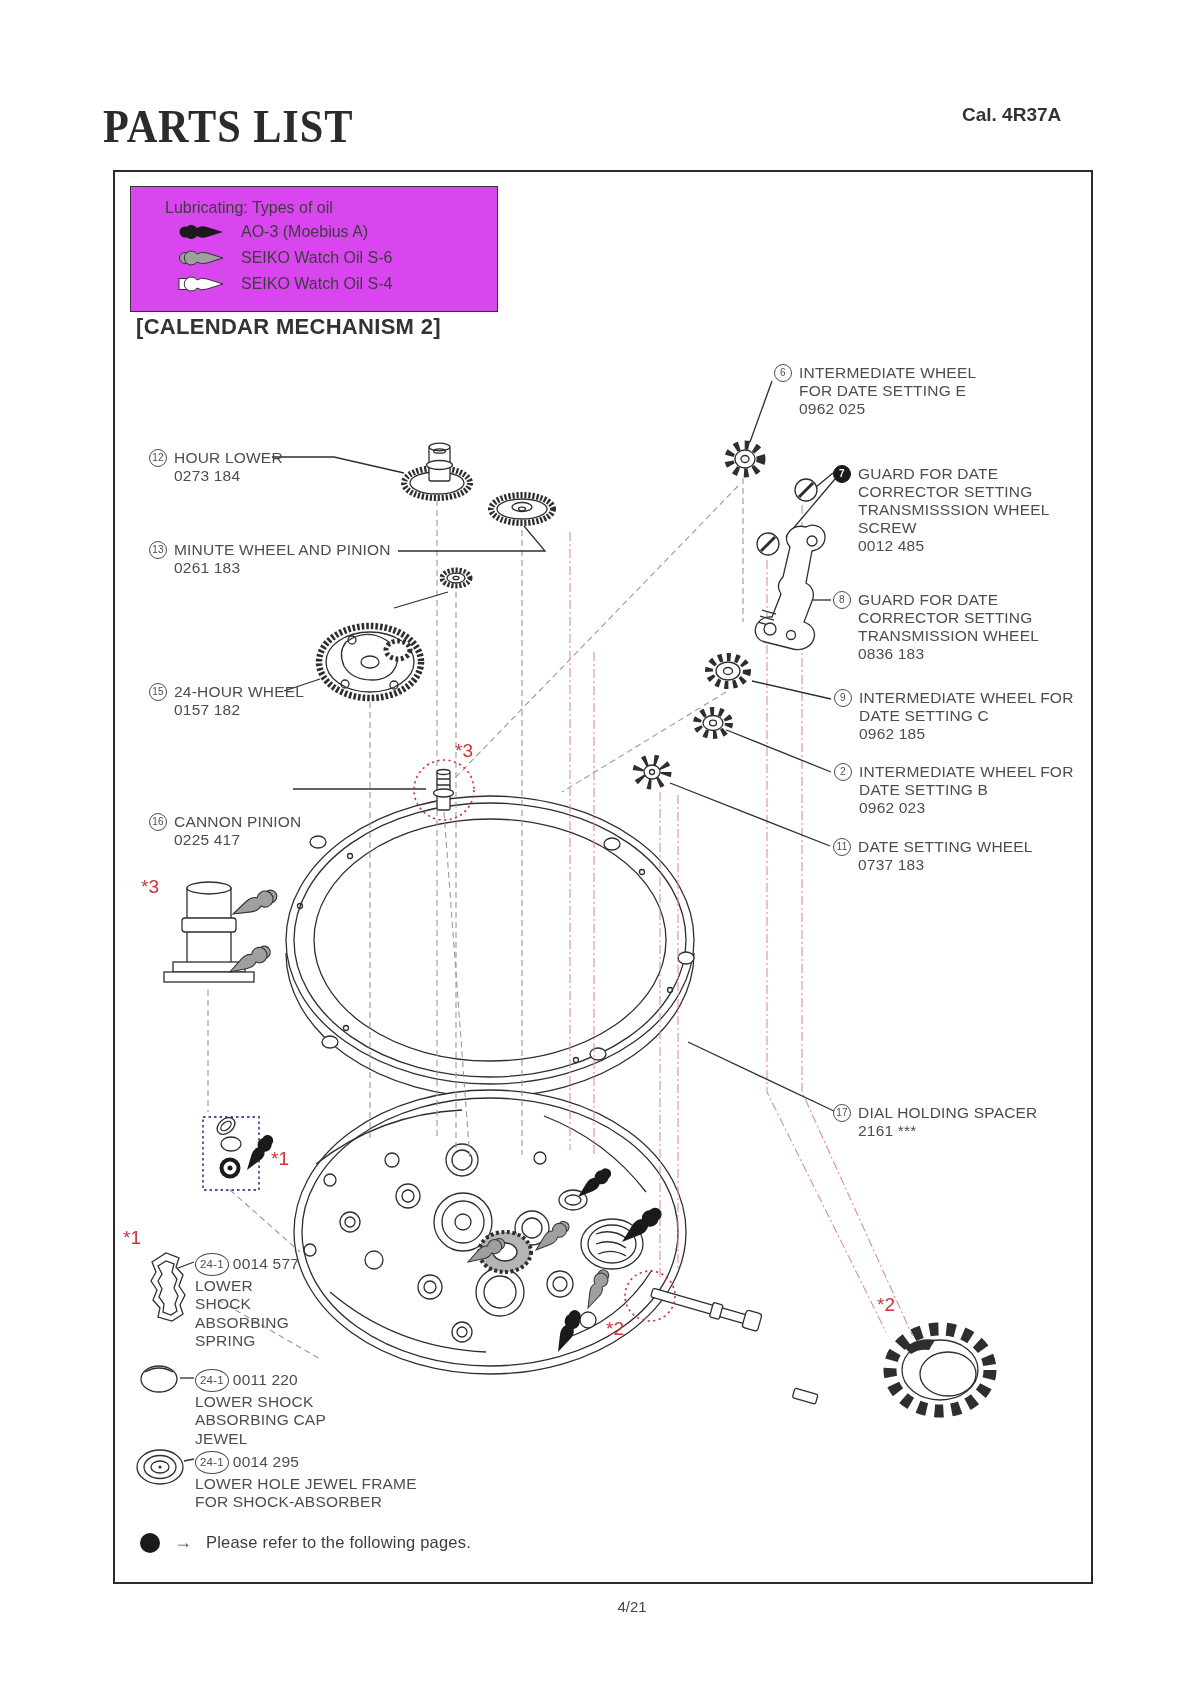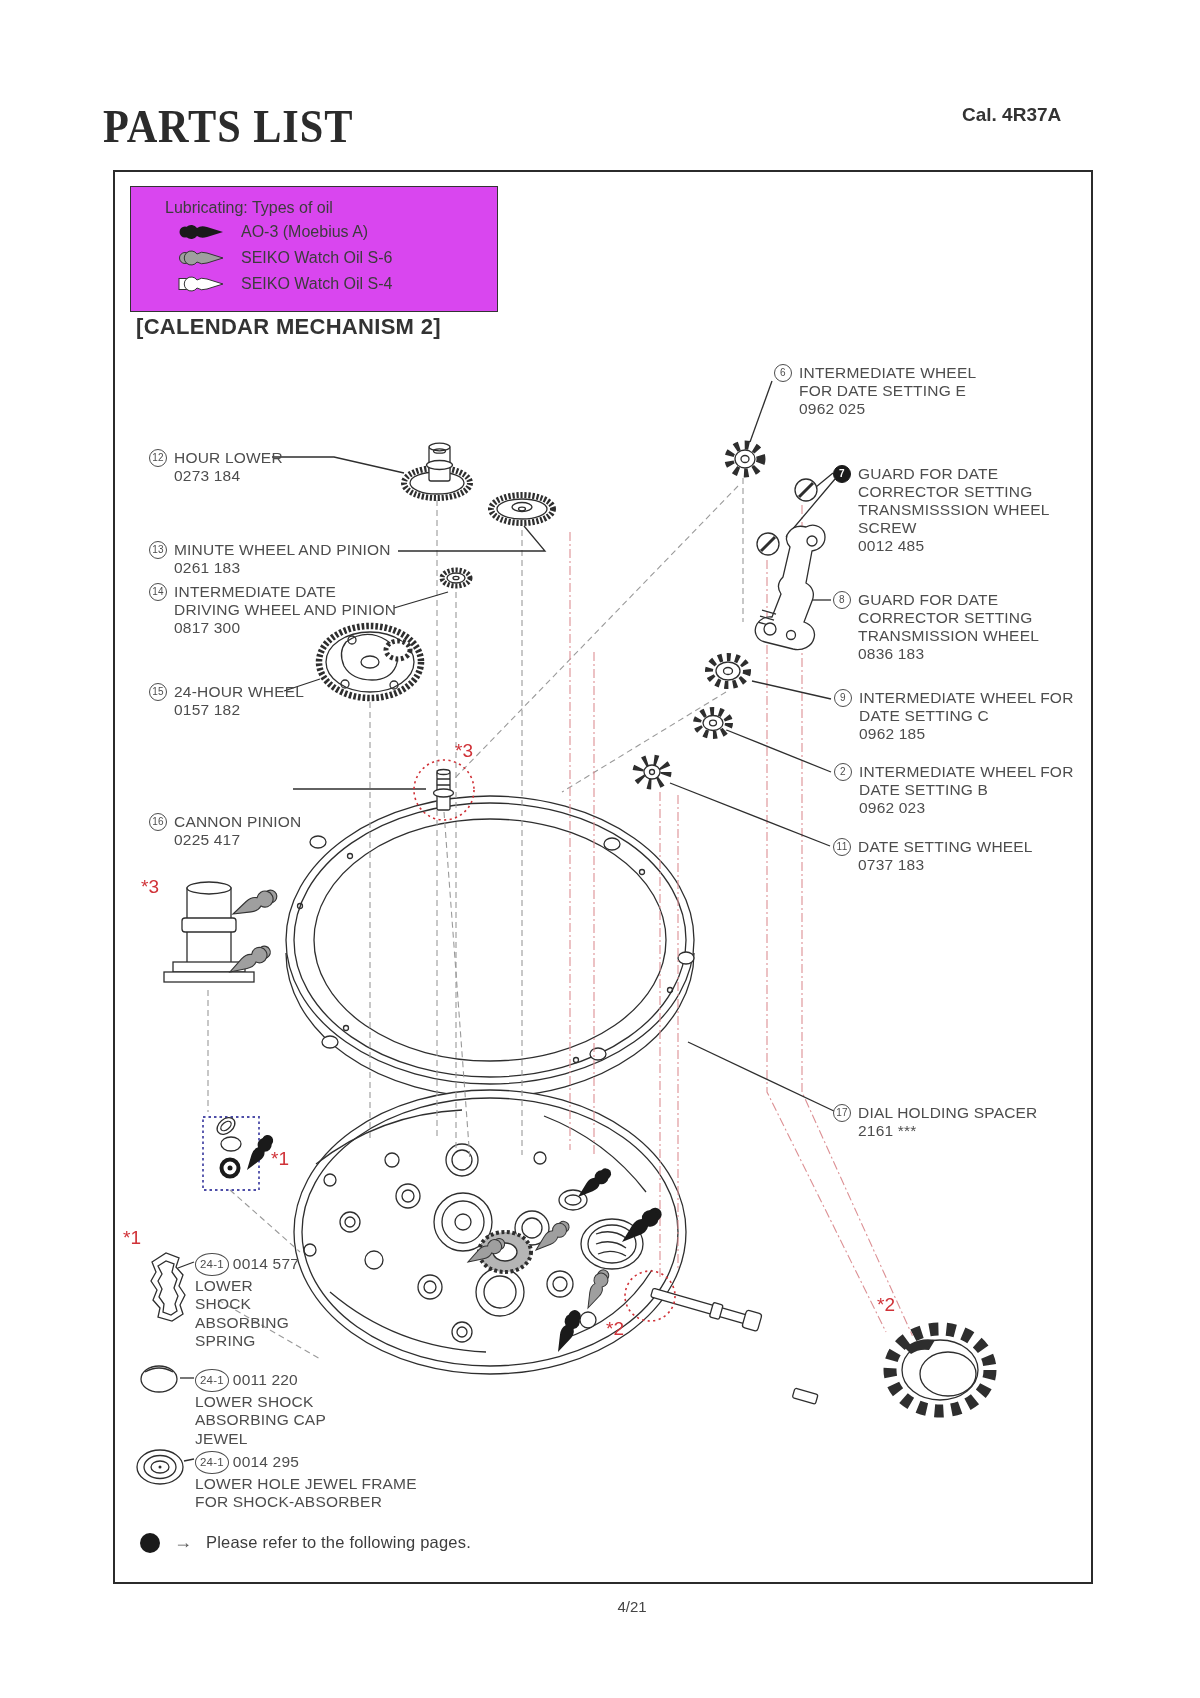--- a/index.html
+++ b/index.html
@@ -388,28 +388,20 @@
         <span class="pcode">0273 184</span>
       </span>
   </div>
   <div class="part-label" style="left:149px;top:541px;">
     <span class="pnum">13</span>
     <span class="ptext">
         <span class="pname">MINUTE WHEEL AND PINION</span>
         <span class="pcode">0261 183</span>
       </span>
   </div>
-  <div class="part-label" style="left:149px;top:583px;">
-    <span class="pnum">14</span>
-    <span class="ptext">
-        <span class="pname">INTERMEDIATE DATE
-DRIVING WHEEL AND PINION</span>
-        <span class="pcode">0817 300</span>
-      </span>
-  </div>
   <div class="part-label" style="left:149px;top:683px;">
     <span class="pnum">15</span>
     <span class="ptext">
         <span class="pname">24-HOUR WHEEL</span>
         <span class="pcode">0157 182</span>
       </span>
   </div>
   <div class="part-label" style="left:149px;top:813px;">
     <span class="pnum">16</span>
     <span class="ptext">

